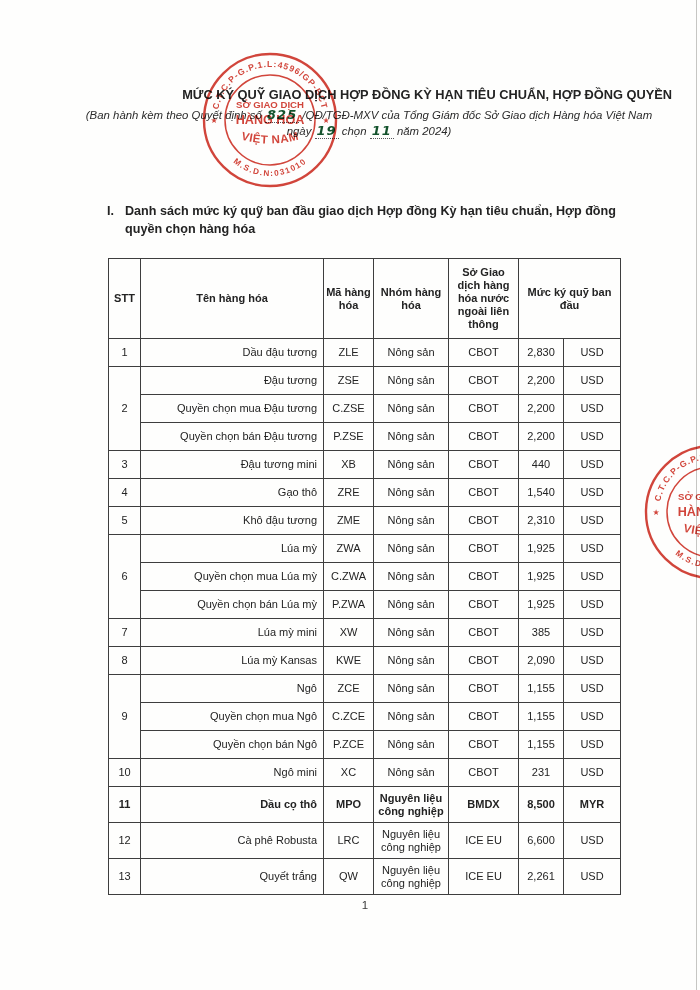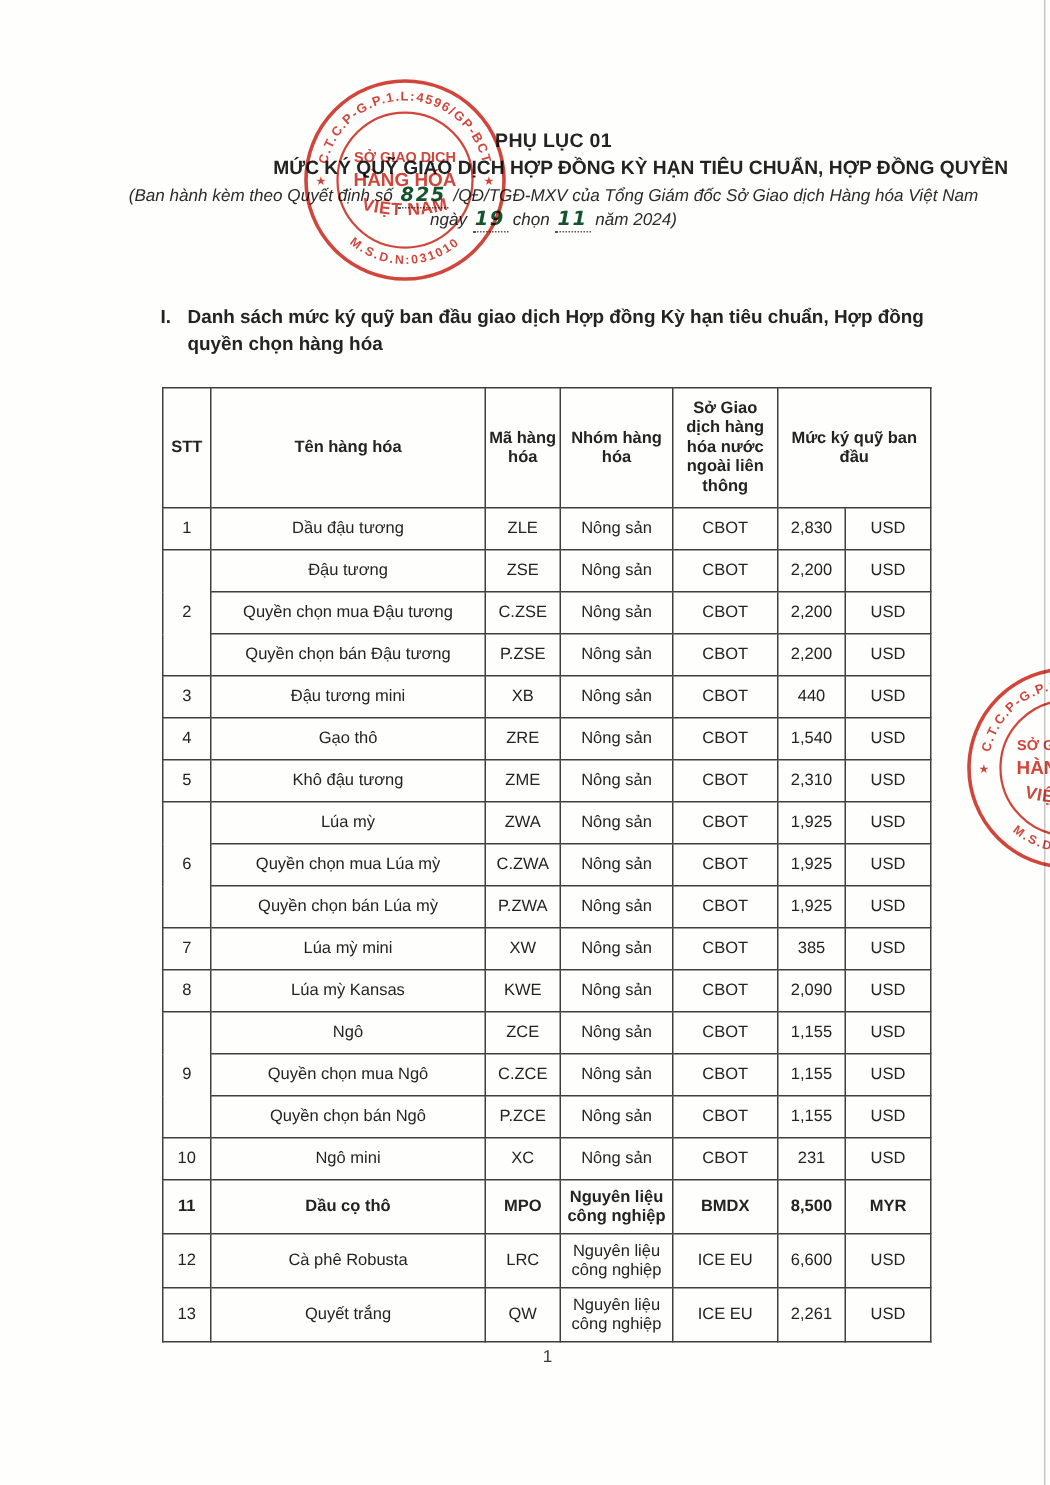--- a/index.html
+++ b/index.html
@@ -38,21 +38,21 @@
     position:absolute; top:258px; left:108px;
     border-collapse:collapse; table-layout:fixed; width:512px;
     font-size:11px;
   }
   .margin-table th, .margin-table td {
     border:1px solid #3e3e3e; vertical-align:middle;
     text-align:center; line-height:13px; padding:2px 3px;
     overflow:hidden;
   }
   .margin-table thead th { font-weight:bold; height:80px; padding:2px 2px; }
-  .margin-table td.c-name { text-align:center; padding:2px 6px; }
+  .margin-table td.c-name { text-align:right; padding:2px 6px; }
   tr.row-s { height:28px; }
   tr.row-l { height:36px; }
   tr.bold-row td { font-weight:bold; }
   
   .stamp { position:absolute; mix-blend-mode:multiply; opacity:.93; }
   .stamp-top { left:200px; top:50px; }
   .stamp-right { left:642px; top:442px; }
   .stamp text { fill:#cf372c; font-weight:bold; font-family:"Liberation Sans","DejaVu Sans",sans-serif; }
   
   .page-number {
@@ -60,21 +60,20 @@
     font-size:11.5px; color:#3a3a3a;
   }
 </style>
 </head>
 <body>
 
 <div class="page">
   <div class="scan-edge"></div>
 
   <div class="doc-header">
-    <div class="appendix">PHỤ LỤC 01</div>
     <div class="title">MỨC KÝ QUỸ GIAO DỊCH HỢP ĐỒNG KỲ HẠN TIÊU CHUẨN, HỢP ĐỒNG QUYỀN</div>
     <div class="note">
       <span>(Ban hành kèm theo Quyết định số</span>
       <span class="hand">825</span>
       <span>/QĐ/TGĐ-MXV của Tổng Giám đốc Sở Giao dịch Hàng hóa Việt Nam</span><br>
       <span>ngày</span>
       <span class="hand">19</span>
       <span>chọn</span>
       <span class="hand">11</span>
       <span>năm 2024)</span>

